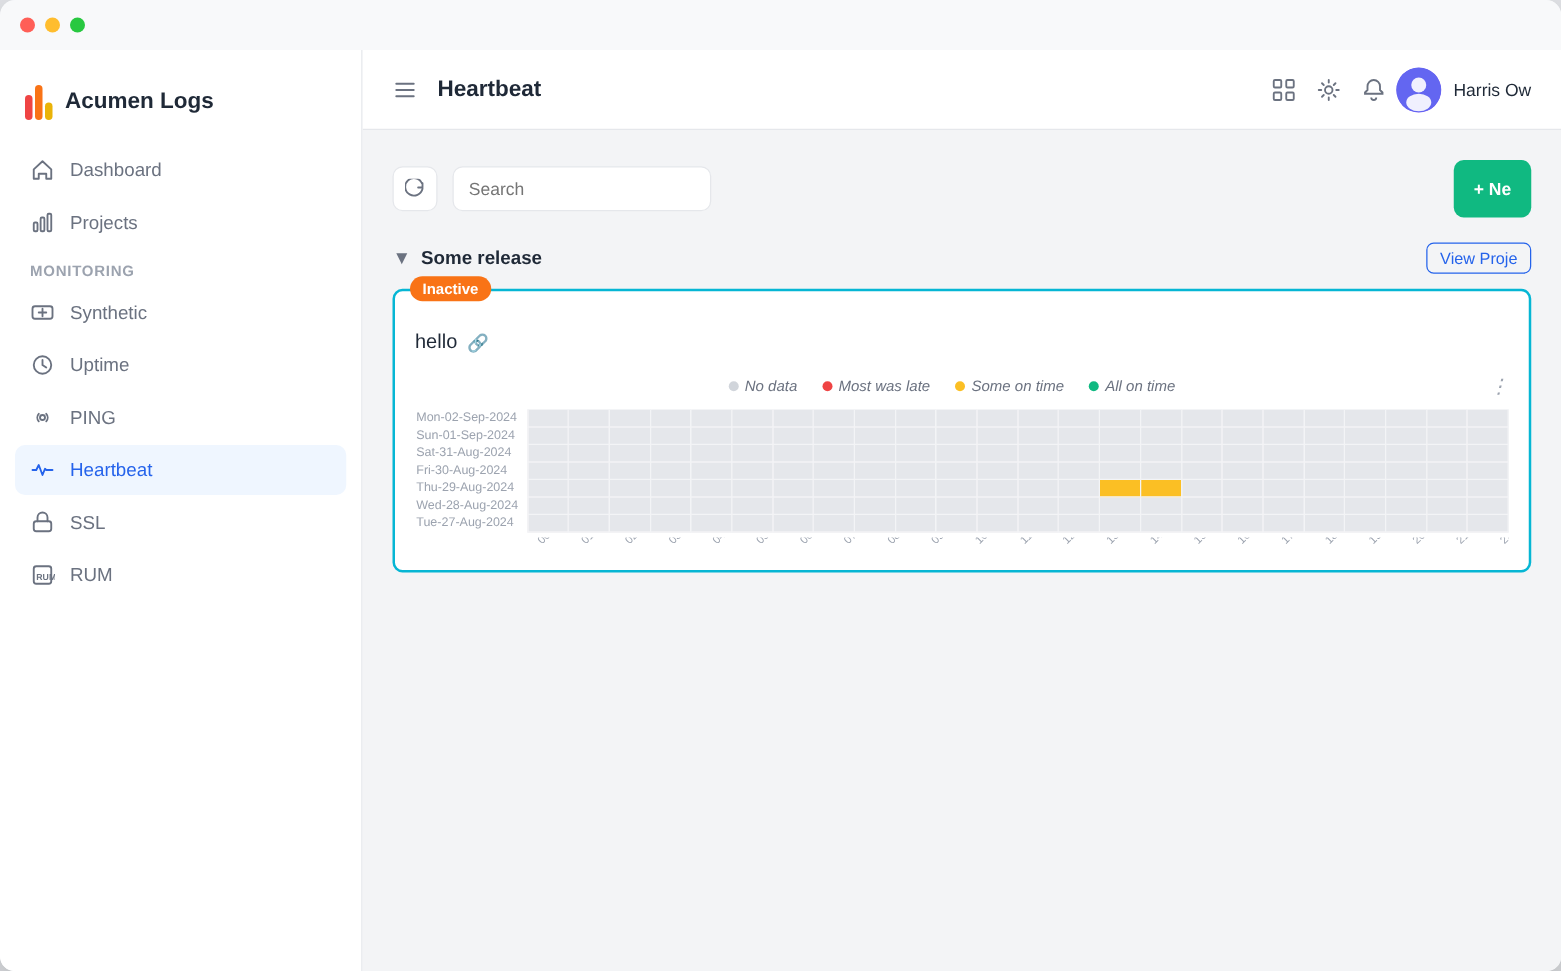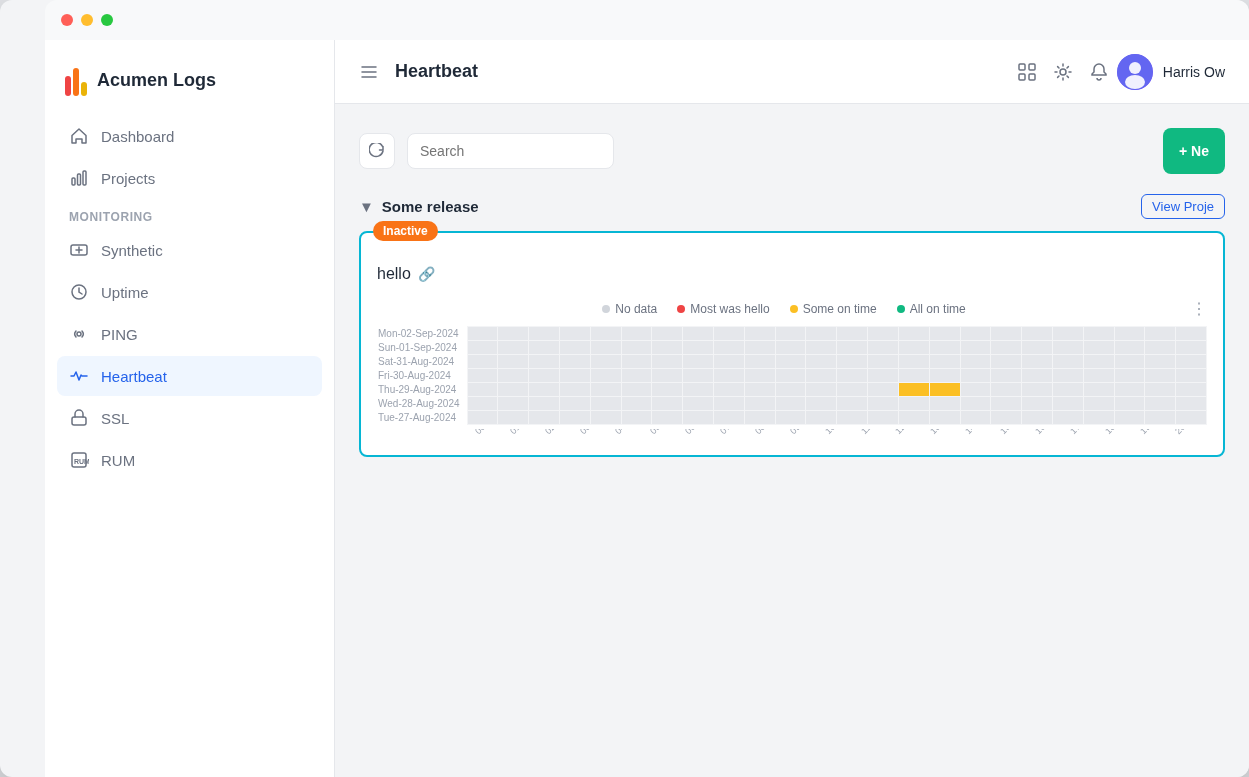--- a/index.html
+++ b/index.html
@@ -13,21 +13,20 @@
     }
     .window {
       width: 1249px;
       height: 777px;
       background: #f3f4f6;
       border-radius: 12px;
       box-shadow: 0 20px 60px rgba(0,0,0,0.3);
       display: flex;
       flex-direction: column;
       overflow: hidden;
-      padding-left: 45px;
     }
     .title-bar {
       background: #f8f9fa;
       height: 40px;
       display: flex;
       align-items: center;
       padding: 0 16px;
       gap: 8px;
       flex-shrink: 0;
       border-radius: 12px 12px 0 0;
@@ -520,29 +519,29 @@
 
         <div class="monitor-card">
           <div class="inactive-badge">Inactive</div>
 
           <div class="monitor-title-row">
             <span class="monitor-title">hello</span>
             <span class="link-icon">🔗</span>
           </div>
 
           <div class="chart-container">
-            <div style="display:flex; align-items:center; margin-bottom:8px;">
+            <div style="display:flex; align-items:center; margin-bottom:8px;font-style:italic;">
               <div style="flex:1; display:flex; align-items:center; justify-content:center; gap:20px; font-size:12px; color:#6b7280;">
                 <div class="legend-item">
                   <div class="legend-dot" style="background:#d1d5db;"></div>
                   <span>No data</span>
                 </div>
                 <div class="legend-item">
                   <div class="legend-dot" style="background:#ef4444;"></div>
-                  <span>Most was hello</span>
+                  <span>Most was late</span>
                 </div>
                 <div class="legend-item">
                   <div class="legend-dot" style="background:#fbbf24;"></div>
                   <span>Some on time</span>
                 </div>
                 <div class="legend-item">
                   <div class="legend-dot" style="background:#10b981;"></div>
                   <span>All on time</span>
                 </div>
               </div>

